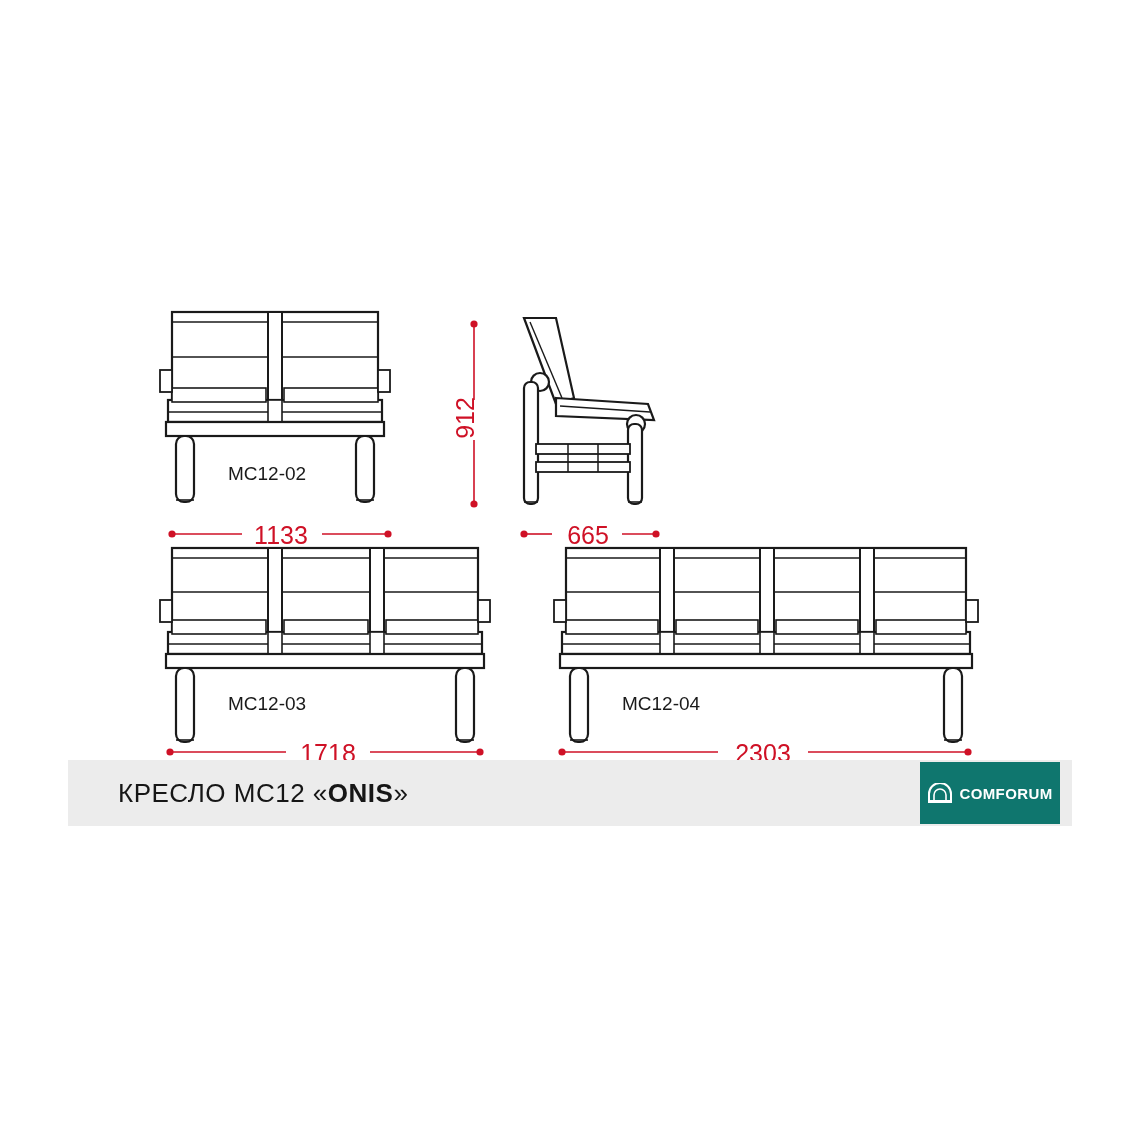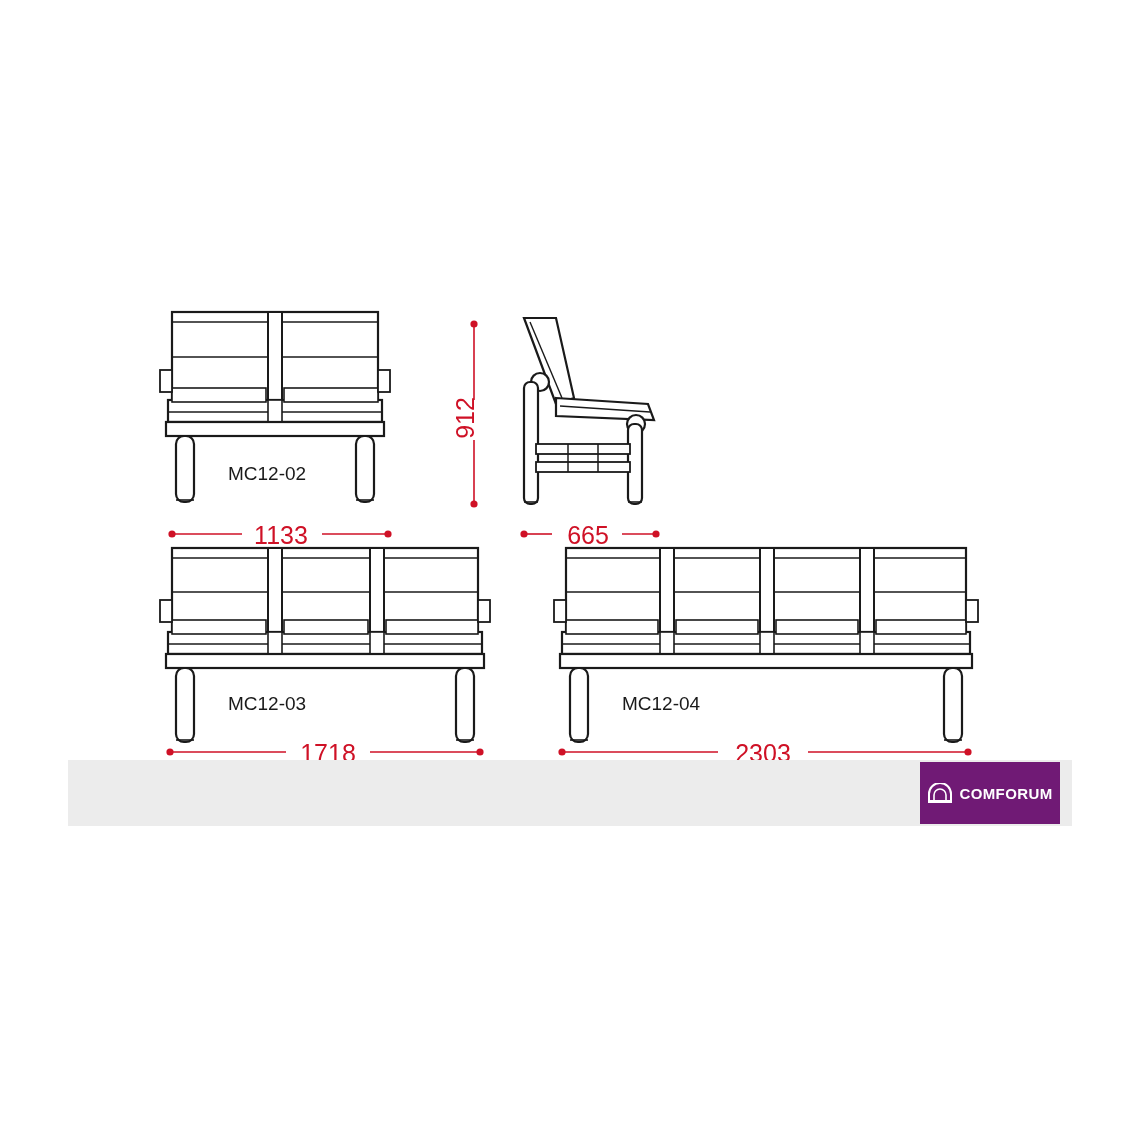--- a/index.html
+++ b/index.html
@@ -47,21 +47,21 @@
   }
   .footer-title b {
     font-weight: bold;
   }
   .logo-box {
     position: absolute;
     left: 920px;
     top: 762px;
     width: 140px;
     height: 62px;
-    background: #701a75;
+    background: #0f766e;
     display: flex;
     align-items: center;
     justify-content: center;
     gap: 6px;
   }
   .logo-mark {
     width: 26px;
     height: 20px;
     position: relative;
   }
@@ -233,20 +233,23 @@
       <line x1="562" y1="752" x2="718" y2="752" stroke="#cf1126" stroke-width="1.6"></line>
       <line x1="808" y1="752" x2="968" y2="752" stroke="#cf1126" stroke-width="1.6"></line>
       <circle cx="562" cy="752" r="3.6" fill="#cf1126"></circle>
       <circle cx="968" cy="752" r="3.6" fill="#cf1126"></circle>
       <text class="dim-text" x="763" y="762" text-anchor="middle">2303</text>
     </g>
   </svg>
 
   <div class="footer-bar"></div>
 
+  <div class="footer-title">
+    <span>КРЕСЛО МС12 «</span><b>ONIS</b><span>»</span>
+  </div>
 
   <div class="logo-box">
     <span class="logo-mark">
       <svg width="26" height="20" viewBox="0 0 26 20">
         <path d="M2,18 L2,11 A11,11 0 0 1 24,11 L24,18 Z" fill="none" stroke="#ffffff" stroke-width="2"></path>
         <path d="M7,18 L7,12 A6,6 0 0 1 19,12 L19,18" fill="none" stroke="#ffffff" stroke-width="1.6"></path>
         <line x1="1" y1="19" x2="25" y2="19" stroke="#ffffff" stroke-width="2"></line>
       </svg>
     </span>
     <span class="logo-text">COMFORUM</span>

